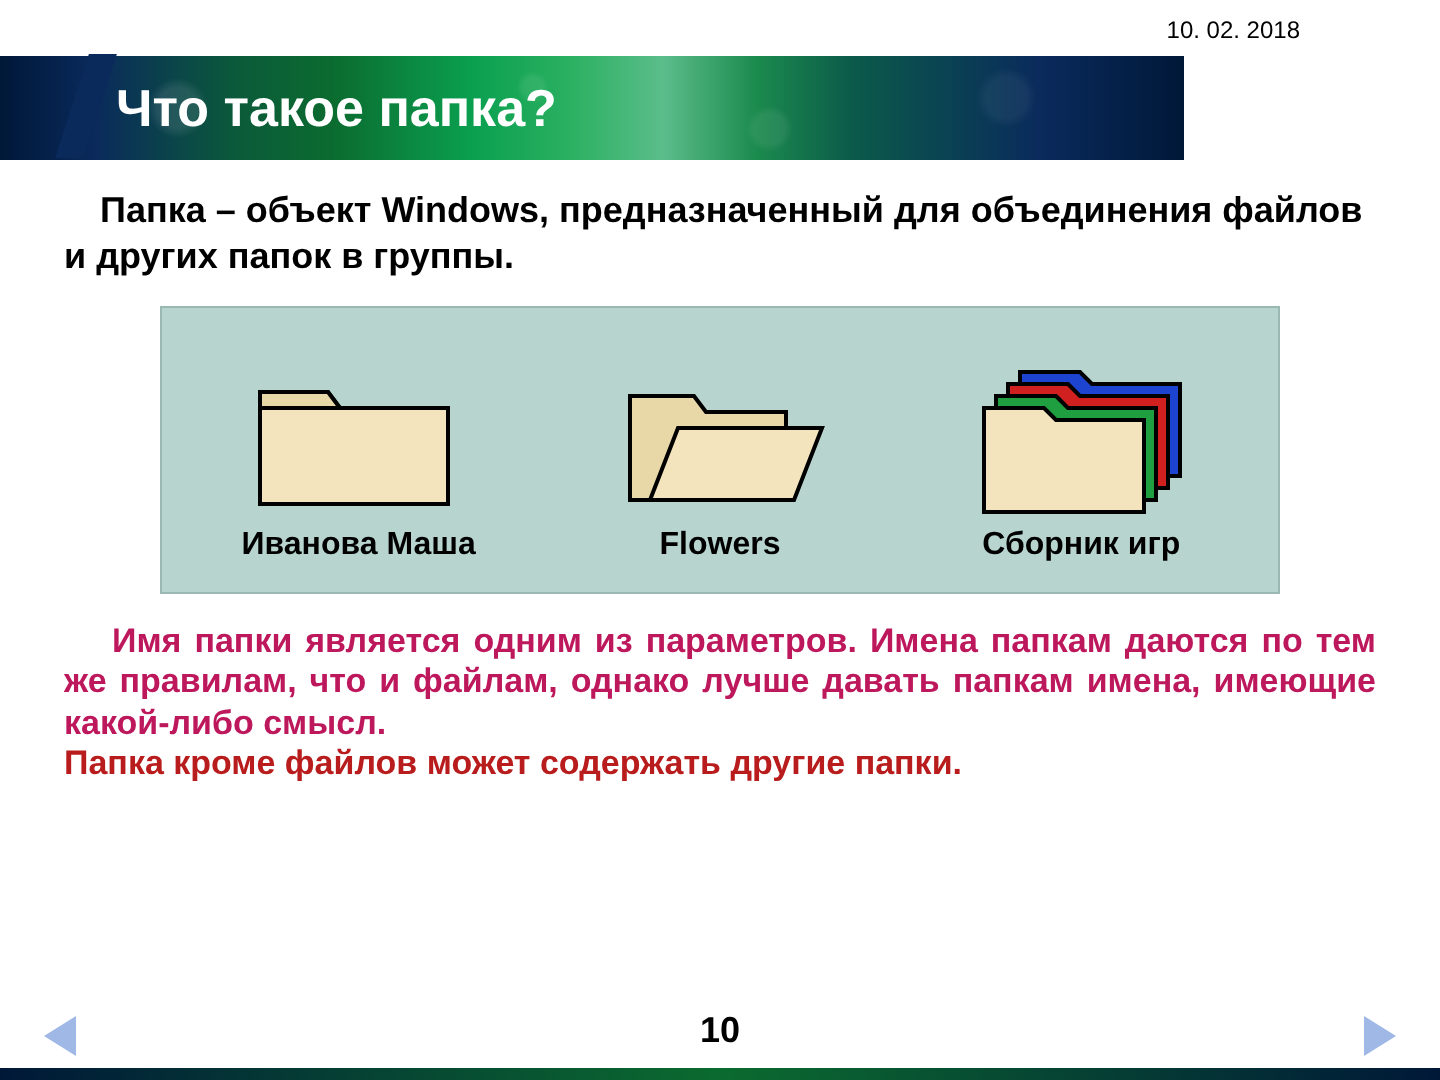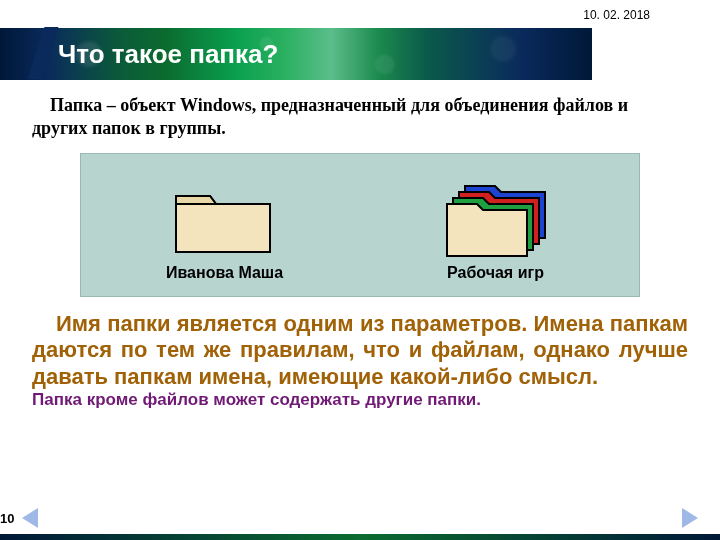--- a/index.html
+++ b/index.html
@@ -63,21 +63,20 @@
     top: 94px;
     left: 32px;
     width: 656px;
   }
   .para {
     font-size: 18px;
     line-height: 1.25;
     color: #000;
     margin-bottom: 14px;
     text-indent: 18px;
-    font-family: Liberation Serif, serif;
   }
   .b { font-weight: bold; }
   .folder-panel {
     width: 560px;
     height: 144px;
     margin: 6px auto 14px auto;
     background: #b8d4cf;
     border: 1px solid #9bb9b3;
     display: flex;
     justify-content: space-around;
@@ -91,38 +90,38 @@
     width: 160px;
   }
   .folder-icon { width: 110px; height: 80px; }
   .folder-label {
     font-size: 16px;
     font-weight: bold;
     margin-top: 6px;
     text-align: center;
   }
   .para2 {
-    font-size: 22px;
+    font-size: 17px;
     line-height: 1.2;
-    color: #a16207;
+    color: #be185d;
     text-align: justify;
     text-indent: 24px;
   }
   .para3 {
     font-size: 17px;
     line-height: 1.2;
-    color: #701a75;
+    color: #b91c1c;
   }
   .page-num {
     position: absolute;
     bottom: 14px;
     left: 0;
     width: 720px;
-    text-align: left;
-    font-size: 13px;
+    text-align: center;
+    font-size: 18px;
     font-weight: bold;
     color: #000;
   }
   .nav-prev, .nav-next {
     position: absolute;
     bottom: 12px;
     width: 0; height: 0;
     border-top: 10px solid transparent;
     border-bottom: 10px solid transparent;
     cursor: pointer;
@@ -161,29 +160,36 @@
   <div class="folder-panel">
 
     <div class="folder-item">
       <svg class="folder-icon" viewBox="0 0 110 80">
         <path d="M6 18 L6 74 L100 74 L100 26 L46 26 L40 18 Z" fill="#f3e4bd" stroke="#000" stroke-width="2"></path>
         <path d="M6 18 L40 18 L46 26 L6 26 Z" fill="#e8d8a8" stroke="#000" stroke-width="2"></path>
       </svg>
       <div class="folder-label">Иванова Маша</div>
     </div>
 
+    <div class="folder-item">
+      <svg class="folder-icon" viewBox="0 0 110 80">
+        <path d="M10 20 L10 72 L88 72 L88 28 L48 28 L42 20 Z" fill="#e8d8a8" stroke="#000" stroke-width="2"></path>
+        <path d="M20 72 L34 36 L106 36 L92 72 Z" fill="#f3e4bd" stroke="#000" stroke-width="2"></path>
+      </svg>
+      <div class="folder-label">Flowers</div>
+    </div>
 
     <div class="folder-item">
       <svg class="folder-icon" viewBox="0 0 110 80">
         <path d="M24 8 L24 60 L104 60 L104 14 L60 14 L54 8 Z" fill="#1c44d0" stroke="#000" stroke-width="2"></path>
         <path d="M18 14 L18 66 L98 66 L98 20 L54 20 L48 14 Z" fill="#d02020" stroke="#000" stroke-width="2"></path>
         <path d="M12 20 L12 72 L92 72 L92 26 L48 26 L42 20 Z" fill="#1f9f3f" stroke="#000" stroke-width="2"></path>
         <path d="M6 26 L6 78 L86 78 L86 32 L42 32 L36 26 Z" fill="#f3e4bd" stroke="#000" stroke-width="2"></path>
       </svg>
-      <div class="folder-label">Рабочая игр</div>
+      <div class="folder-label">Сборник игр</div>
     </div>
 
   </div>
 
   <p class="para2 b">Имя папки является одним из параметров. Имена папкам даются по тем же правилам, что и файлам, однако лучше давать папкам имена, имеющие какой-либо смысл.</p>
   <p class="para3 b">Папка кроме файлов может содержать другие папки.</p>
 </div>
 
 <div class="page-num">10</div>
 <div class="nav-prev"></div>

